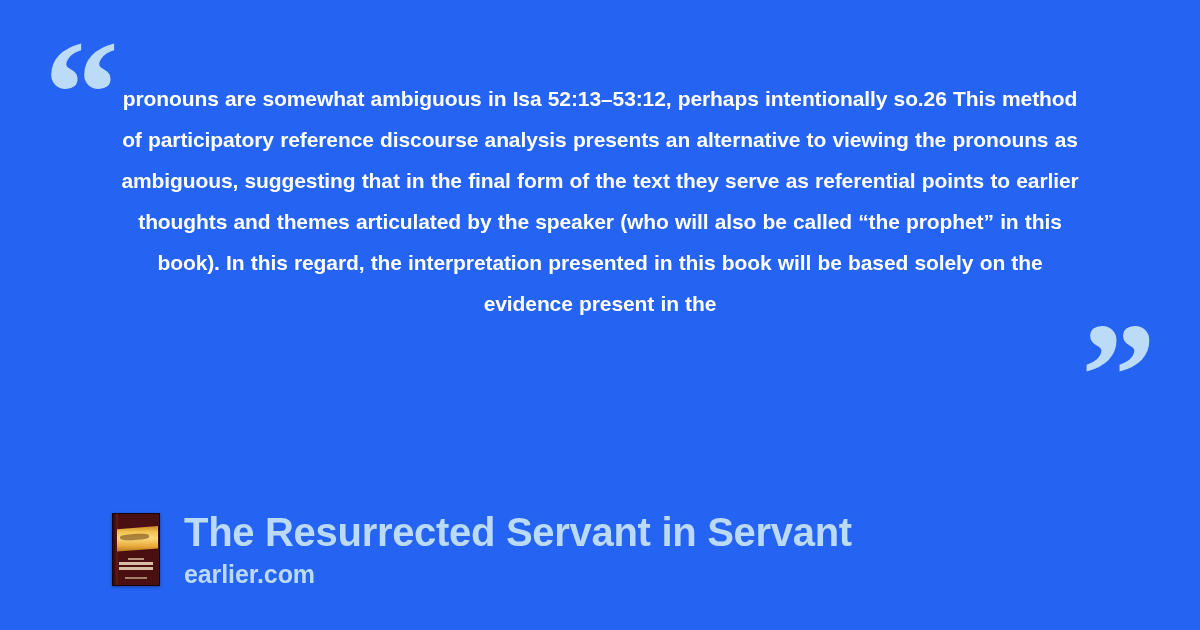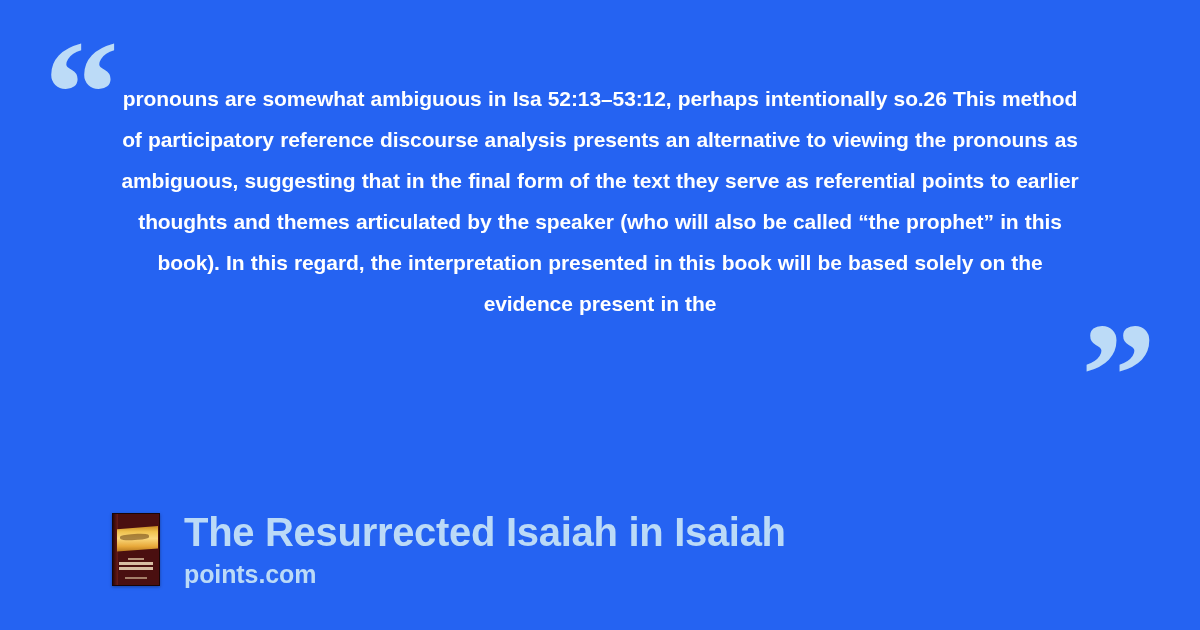--- a/index.html
+++ b/index.html
@@ -186,19 +186,19 @@
       <div class="gold-script"></div>
       <div class="title-lines">
         <div class="tl small"></div>
         <div class="tl"></div>
         <div class="tl"></div>
       </div>
       <div class="author-line"></div>
     </div>
 
     <div class="footer-text">
-      <div class="book-title">The Resurrected Isaiah in Isaiah</div>
-      <div class="site-name">points.com</div>
+      <div class="book-title">The Resurrected Servant in Servant</div>
+      <div class="site-name">earlier.com</div>
     </div>
 
   </div>
 
 </div>
 
 </body></html>

